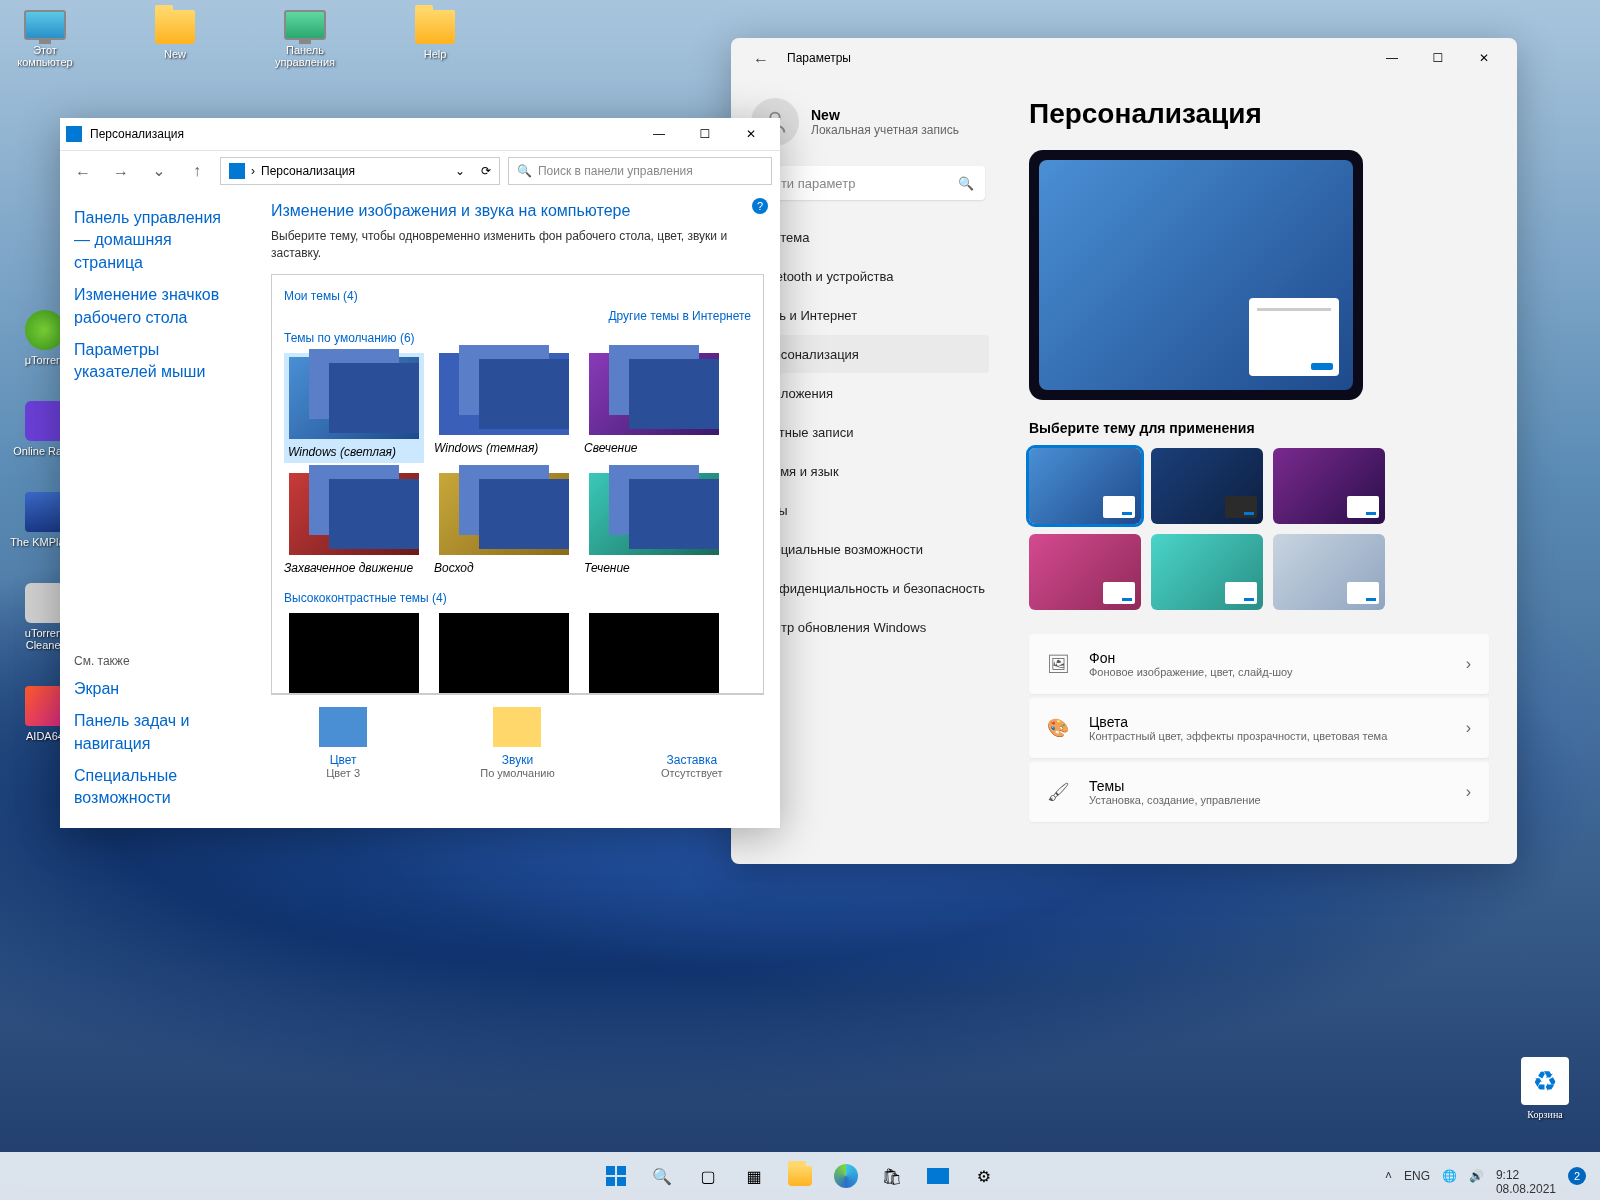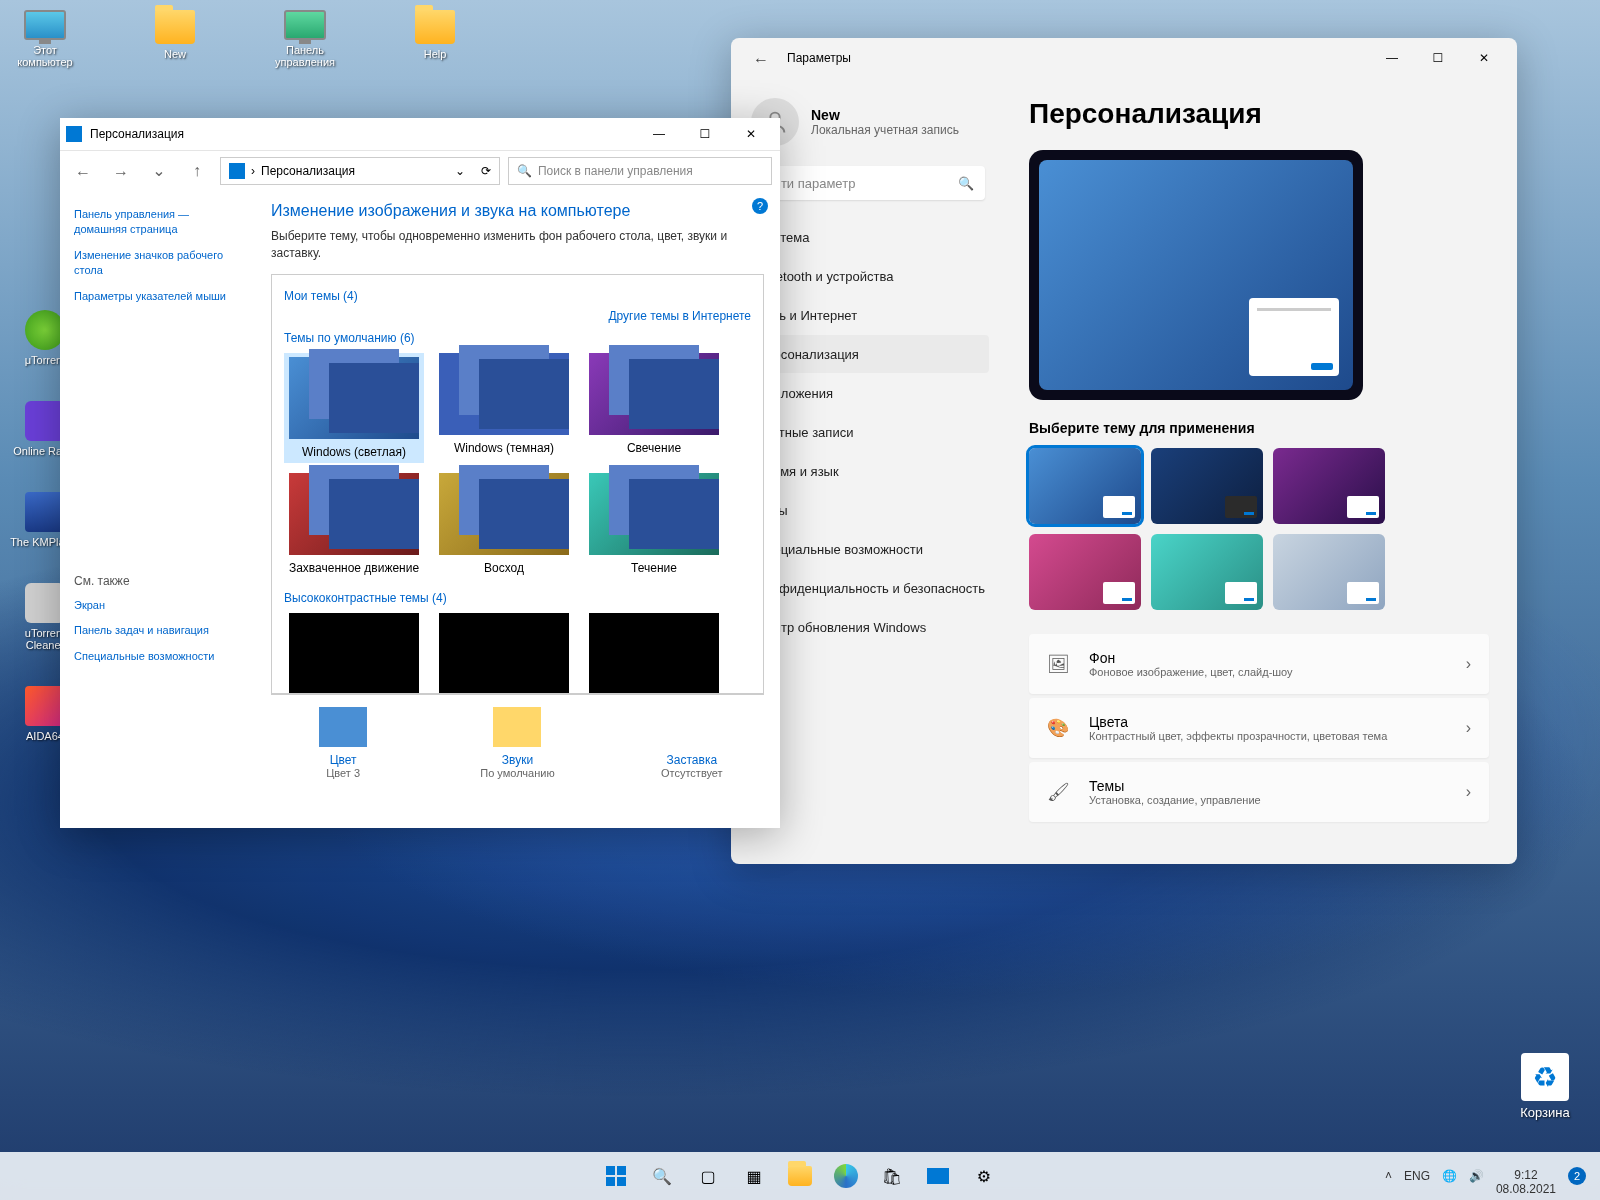--- a/index.html
+++ b/index.html
@@ -8,47 +8,47 @@
 .wallpaper-swirl::before { content:""; position:absolute; width:100%; height:100%; background:radial-gradient(ellipse at 60% 40%,#2d5fb8 0%,transparent 50%); }
 
 
 .desktop-icons { position:absolute; top:10px; left:10px; display:flex; gap:60px; }
 .dicon { width:70px; text-align:center; cursor:pointer; }
 .dicon .ic { width:40px; height:40px; margin:0 auto 4px; }
 .dicon .lbl { color:#fff; font-size:11px; text-shadow:1px 1px 2px rgba(0,0,0,.8); }
 .col-icons { position:absolute; left:10px; top:310px; display:flex; flex-direction:column; gap:35px; }
 .trash-icon { position:absolute; right:20px; bottom:80px; width:70px; text-align:center; }
 .trash-icon .ic { width:48px; height:48px; margin:0 auto 4px; background:#fff; border-radius:4px; display:flex; align-items:center; justify-content:center; font-size:28px; color:#0078d4; }
-.trash-icon .lbl { color:#fff; font-size:13px; text-shadow:1px 1px 2px rgba(0,0,0,.8); }
+.trash-icon .lbl { color:#fff; font-size:10px; text-shadow:1px 1px 2px rgba(0,0,0,.8);font-family:Liberation Serif, serif; }
 
 
 .cpwin { position:absolute; left:60px; top:118px; width:720px; height:710px; background:#fff; box-shadow:0 8px 40px rgba(0,0,0,.3); }
 .cpwin .titlebar { height:32px; background:#fff; display:flex; align-items:center; padding:0 6px; }
 .cpwin .titlebar .ticon { width:16px; height:16px; margin-right:8px; background:#0078d4; }
 .cpwin .titlebar .ttext { font-size:12px; flex:1; }
 .cpwin .winbtns { display:flex; }
 .cpwin .winbtns div { width:46px; height:32px; display:flex; align-items:center; justify-content:center; font-size:12px; cursor:pointer; }
 .cpwin .addrbar { height:40px; display:flex; align-items:center; padding:0 8px; gap:8px; border-top:1px solid #e5e5e5; }
 .cpwin .navbtn { width:30px; height:32px; display:flex; align-items:center; justify-content:center; color:#666; cursor:pointer; }
 .cpwin .addrbox { flex:0 0 280px; height:28px; border:1px solid #ccc; display:flex; align-items:center; padding:0 8px; font-size:12px; gap:6px; }
 .cpwin .addrbox .aicn { width:16px; height:16px; background:#0078d4; }
 .cpwin .searchbox { flex:1; height:28px; border:1px solid #ccc; display:flex; align-items:center; padding:0 8px; font-size:12px; color:#888; gap:6px; }
 .cpwin .body { display:flex; height:calc(100% - 72px); position:relative; }
 .cpwin .helpicon { position:absolute; right:12px; top:8px; width:16px; height:16px; border-radius:50%; background:#0078d4; color:#fff; font-size:11px; display:flex; align-items:center; justify-content:center; }
 .cpwin .sidebar { width:195px; padding:12px 14px; }
-.cpwin .sidebar .slink { color:#0066cc; font-size:11px; padding:5px 0; cursor:pointer; line-height:1.4; }
+.cpwin .sidebar .slink { color:#0066cc; font-size:16px; padding:5px 0; cursor:pointer; line-height:1.4; }
 .cpwin .sidebar .salso { color:#555; font-size:12px; margin-top:260px; padding:5px 0; }
 .cpwin .main { flex:1; padding:12px 16px; overflow:auto; }
 .cpwin .main h2 { color:#0066cc; font-size:16px; font-weight:400; margin-bottom:8px; }
 .cpwin .main .desc { font-size:12px; color:#333; margin-bottom:12px; line-height:1.4; }
 .cpwin .themebox { border:1px solid #ccc; padding:8px 12px; height:420px; overflow:auto; }
 .cpwin .themebox .thdr { color:#0066cc; font-size:12px; margin:6px 0; }
 .cpwin .themebox .tlink { color:#0066cc; font-size:12px; text-align:right; cursor:pointer; margin-bottom:8px; }
 .cpwin .thgrid { display:flex; flex-wrap:wrap; gap:10px; margin:8px 0 16px; }
-.cpwin .thitem { width:140px; text-align:center; cursor:pointer; }
+.cpwin .thitem { width:140px; cursor:pointer;font-style:italic; }
 .cpwin .thitem.sel { background:#cce8ff; padding:4px; }
 .cpwin .thimg { width:130px; height:82px; background:#3a5fb8; position:relative; margin:0 auto; }
 .cpwin .thimg.overlap::before { content:""; position:absolute; width:90px; height:70px; background:#5a7fc8; left:20px; top:-8px; }
 .cpwin .thimg.overlap::after { content:""; position:absolute; width:90px; height:70px; background:#2a4f98; right:0; top:6px; }
 .cpwin .thlbl { font-size:12px; margin-top:6px; white-space:nowrap; overflow:hidden; text-overflow:ellipsis; }
 .cpwin .bottomrow { display:flex; border-top:1px solid #ccc; padding:12px 0; gap:30px; justify-content:space-around; }
 .cpwin .bitem { text-align:center; width:110px; cursor:pointer; }
 .cpwin .bimg { width:48px; height:40px; margin:0 auto 6px; background:#4a7bc8; }
 .cpwin .bitem .bl1 { color:#0066cc; font-size:12px; }
 .cpwin .bitem .bl2 { color:#666; font-size:11px; }
@@ -94,21 +94,21 @@
 .setwin .row .rt1 { font-size:14px; }
 .setwin .row .rt2 { font-size:11px; color:#666; }
 .setwin .row .chev { color:#666; }
 
 
 .taskbar { position:absolute; bottom:0; left:0; width:100%; height:48px; background:rgba(240,245,250,.9); backdrop-filter:blur(10px); display:flex; align-items:center; }
 .taskbar .center { position:absolute; left:50%; transform:translateX(-50%); display:flex; gap:6px; }
 .taskbar .tbicon { width:40px; height:40px; display:flex; align-items:center; justify-content:center; cursor:pointer; border-radius:4px; }
 .taskbar .tray { margin-left:auto; display:flex; align-items:center; gap:12px; padding:0 14px; font-size:12px; color:#333; }
 .taskbar .tray .chv { cursor:pointer; }
-.taskbar .tray .clock { text-align:center; line-height:1.2;margin-top:12px; }
+.taskbar .tray .clock { text-align:left; line-height:1.2;margin-top:12px; }
 .taskbar .badge { width:18px; height:18px; border-radius:50%; background:#0067c0; color:#fff; font-size:11px; display:flex; align-items:center; justify-content:center; }
 
 svg { display:block; }
 .folder-ic { width:40px; height:34px; margin:0 auto 4px; background:linear-gradient(#ffd76a,#ffb320); border-radius:2px 2px 4px 4px; position:relative; }
 .folder-ic::before { content:""; position:absolute; top:-5px; left:0; width:18px; height:6px; background:#ffd76a; border-radius:2px 2px 0 0; }
 .monitor-ic { width:42px; height:30px; margin:0 auto 4px; background:linear-gradient(#5bc8e8,#2a90c8); border:2px solid #888; border-radius:3px; position:relative; }
 .monitor-ic::after { content:""; position:absolute; bottom:-6px; left:50%; transform:translateX(-50%); width:12px; height:4px; background:#888; }
 </style>
 </head>
 <body>

